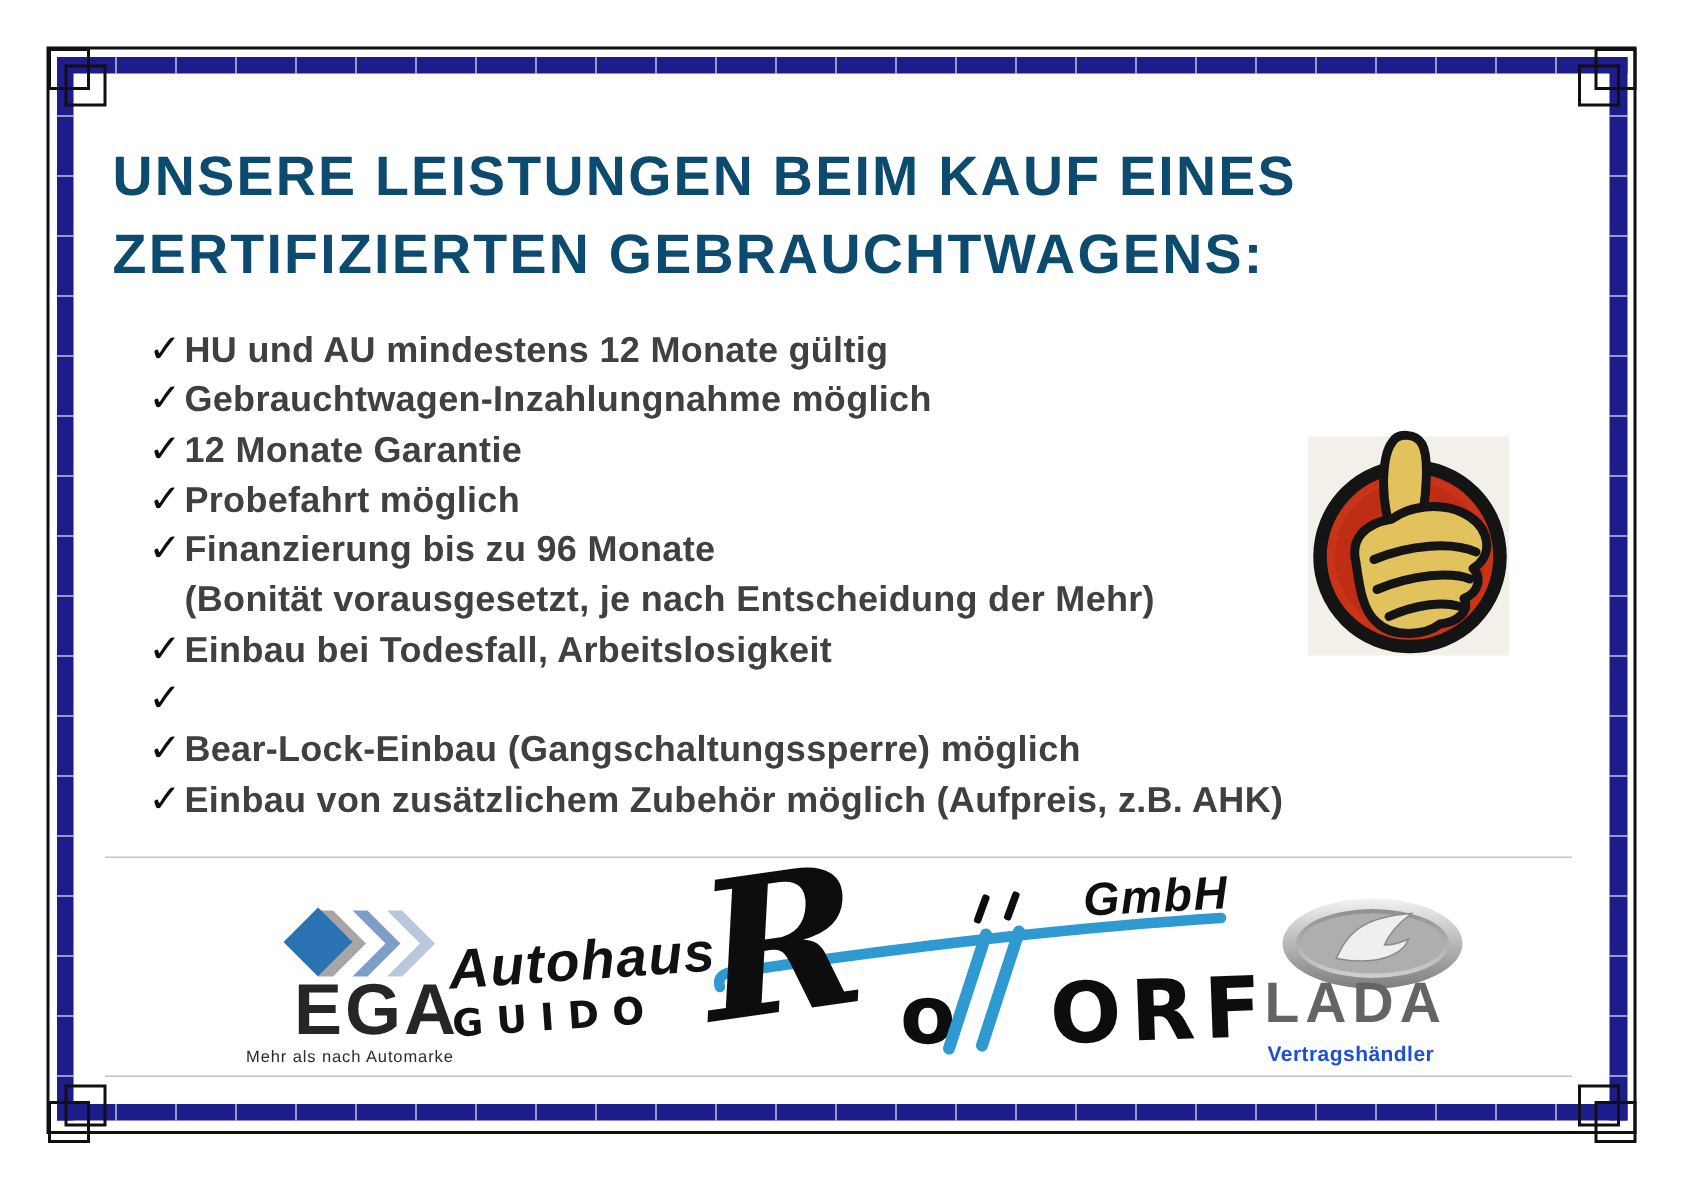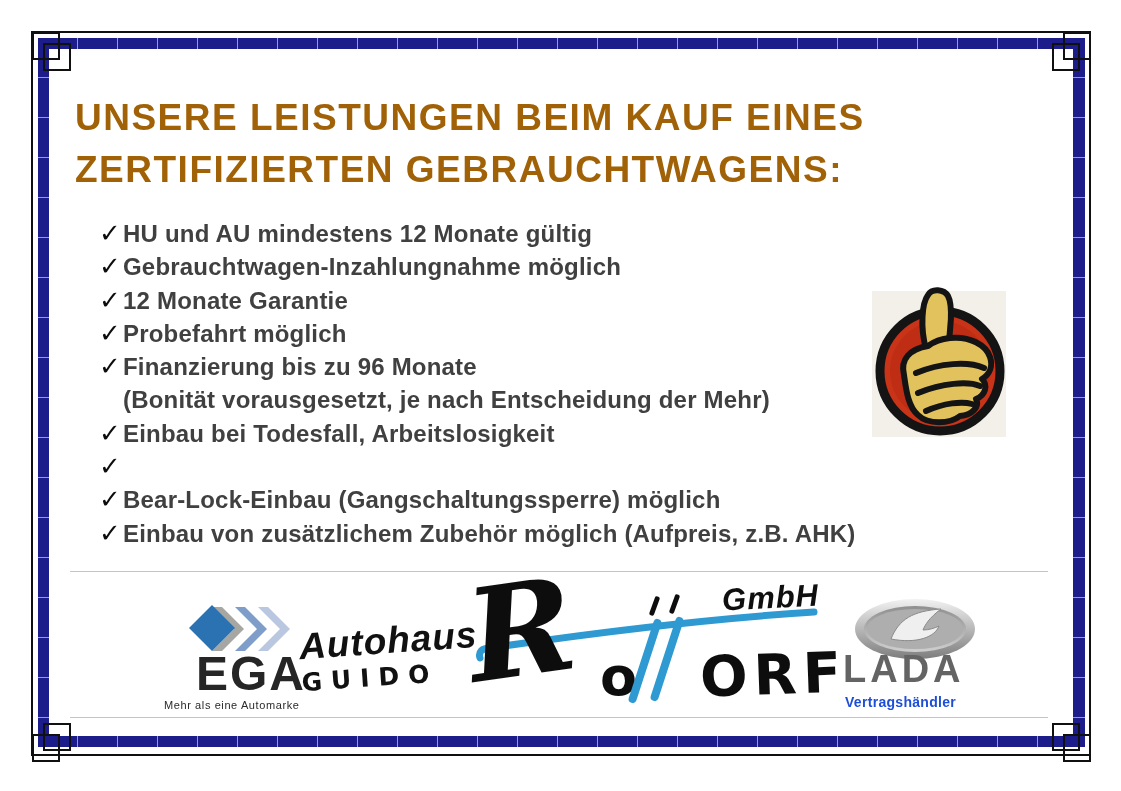--- a/index.html
+++ b/index.html
@@ -22,21 +22,21 @@
   .band-right{ right:36px; width:12px; top:38px; height:709px;
     background-image:repeating-linear-gradient(180deg, transparent 0 39px, rgba(255,255,255,.55) 39px 40px);}
   .corner-sq{
     position:absolute; width:24px; height:24px;
     border:2.5px solid #101010; background:transparent;
   }
   
   .title{
     position:absolute; left:75px; top:92px; margin:0;
     font-size:37px; font-weight:bold; letter-spacing:1.5px;
-    line-height:52px; color:#a16207; white-space:nowrap;
+    line-height:52px; color:#0c4a6e; white-space:nowrap;
   }
   
   .checklist{ position:absolute; left:99px; top:218px; }
   .check-item{ display:flex; align-items:flex-start; height:33.3px; }
   .checkmark{
     width:24px; font-size:26px; line-height:31px; font-weight:normal;
     color:#0c0c0c; font-family:"DejaVu Sans", sans-serif; flex:0 0 24px;
   }
   .check-text{
     font-size:24px; font-weight:bold; color:#404040;
@@ -184,21 +184,21 @@
   <div class="sep sep-1"></div>
   <div class="sep sep-2"></div>
 
   <svg class="ega-diamonds" width="104" height="50" viewBox="0 0 104 50">
     <path d="M70,3 L92,25 L70,47 L80,47 L102,25 L80,3 Z" fill="#b9c7e0"></path>
     <path d="M47,3 L69,25 L47,47 L57,47 L79,25 L57,3 Z" fill="#7f9dc9"></path>
     <path d="M24,3 L46,25 L24,47 L34,47 L56,25 L34,3 Z" fill="#a6a6a3"></path>
     <path d="M24,1 L47,24 L24,47 L1,24 Z" fill="#2b72b3"></path>
   </svg>
   <div class="ega-name">EGA</div>
-  <div class="ega-tagline">Mehr als eine Automarke</div>
+  <div class="ega-tagline">Mehr als nach Automarke</div>
 
   <svg class="swoosh" width="360" height="80" viewBox="0 0 360 80">
     <path d="M12,66 C10,60 14,56 22,56 C90,46 220,28 346,20" fill="none" stroke="#2f9ad2" stroke-width="7" stroke-linecap="round"></path>
   </svg>
   <div class="autohaus-block">
     <div class="autohaus-line1">Autohaus</div>
     <div class="autohaus-line2">GUIDO</div>
   </div>
   <div class="script-r">R</div>
   <div class="script-o">o</div>

